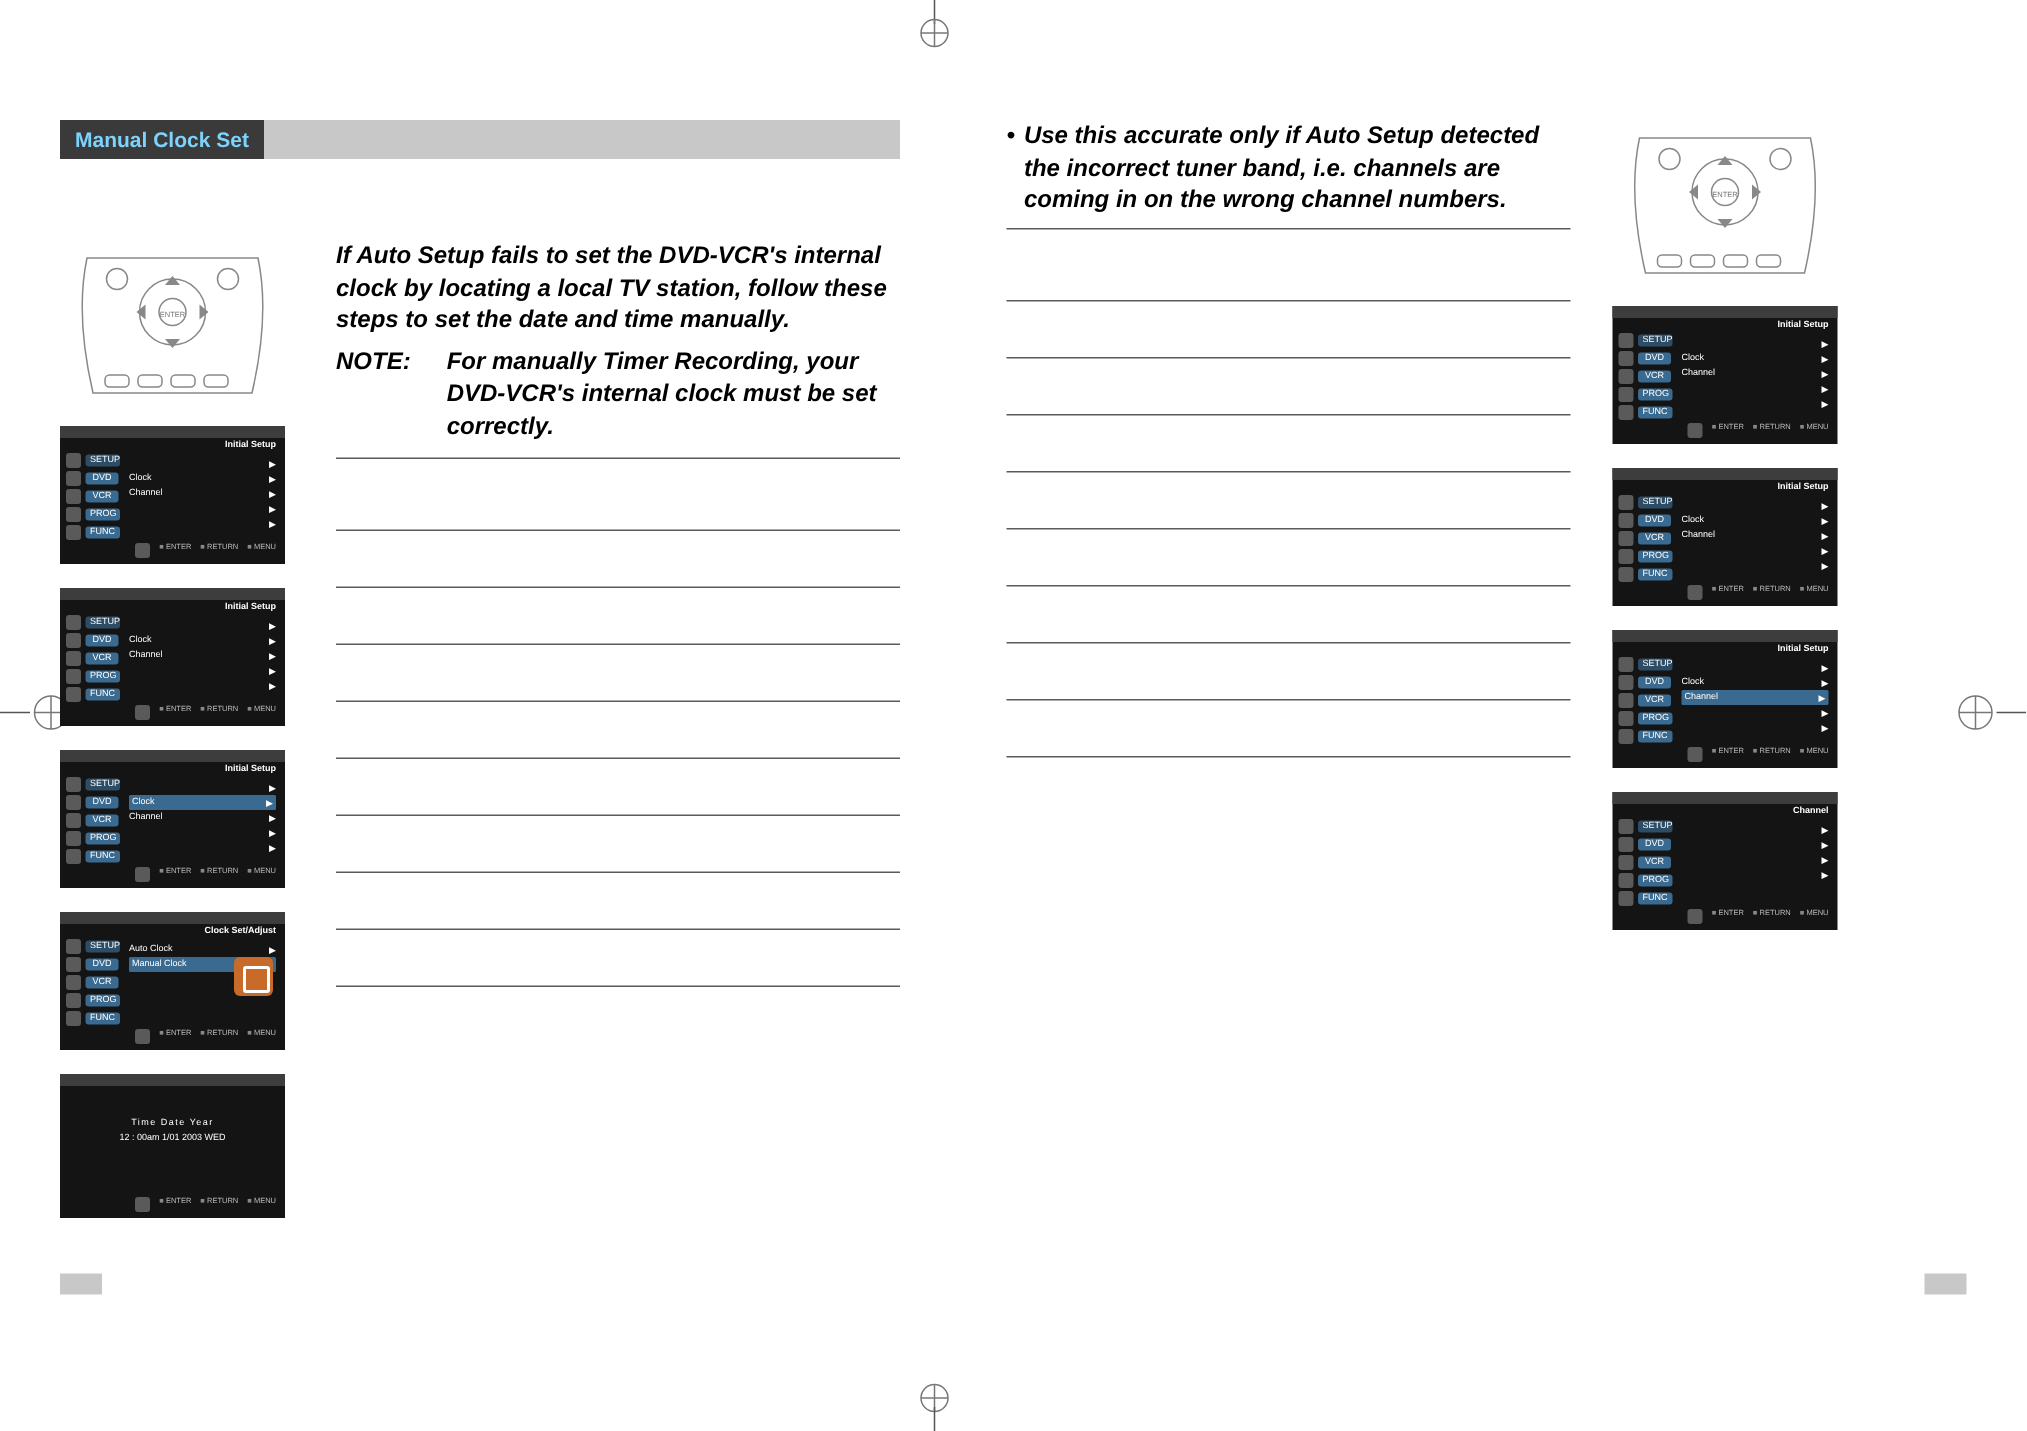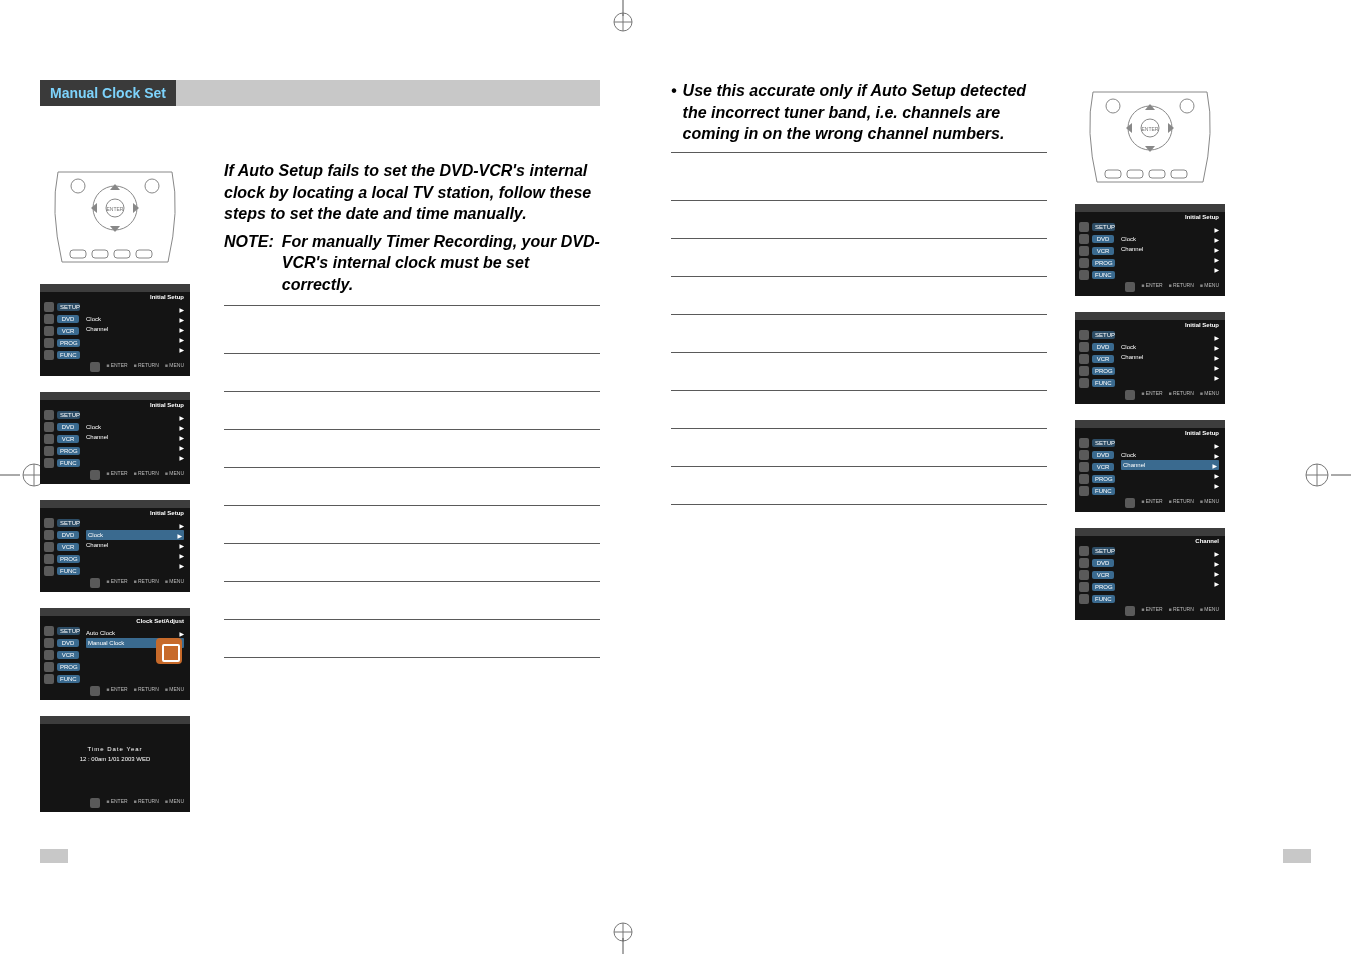--- a/index.html
+++ b/index.html
@@ -96,21 +96,21 @@
     line-height: 1.35;
     color: #000;
   }
   .intro {
     font-style: italic;
     font-weight: bold;
     margin-bottom: 6px;
   }
   .note-line {
     display: flex;
-    gap: 8px;
+    gap: 24px;
     font-style: italic;
     font-weight: bold;
     margin-bottom: 6px;
   }
   .note-label { white-space: nowrap; }
   .bullet-line {
     display: flex;
     gap: 6px;
     font-style: italic;
     font-weight: bold;

